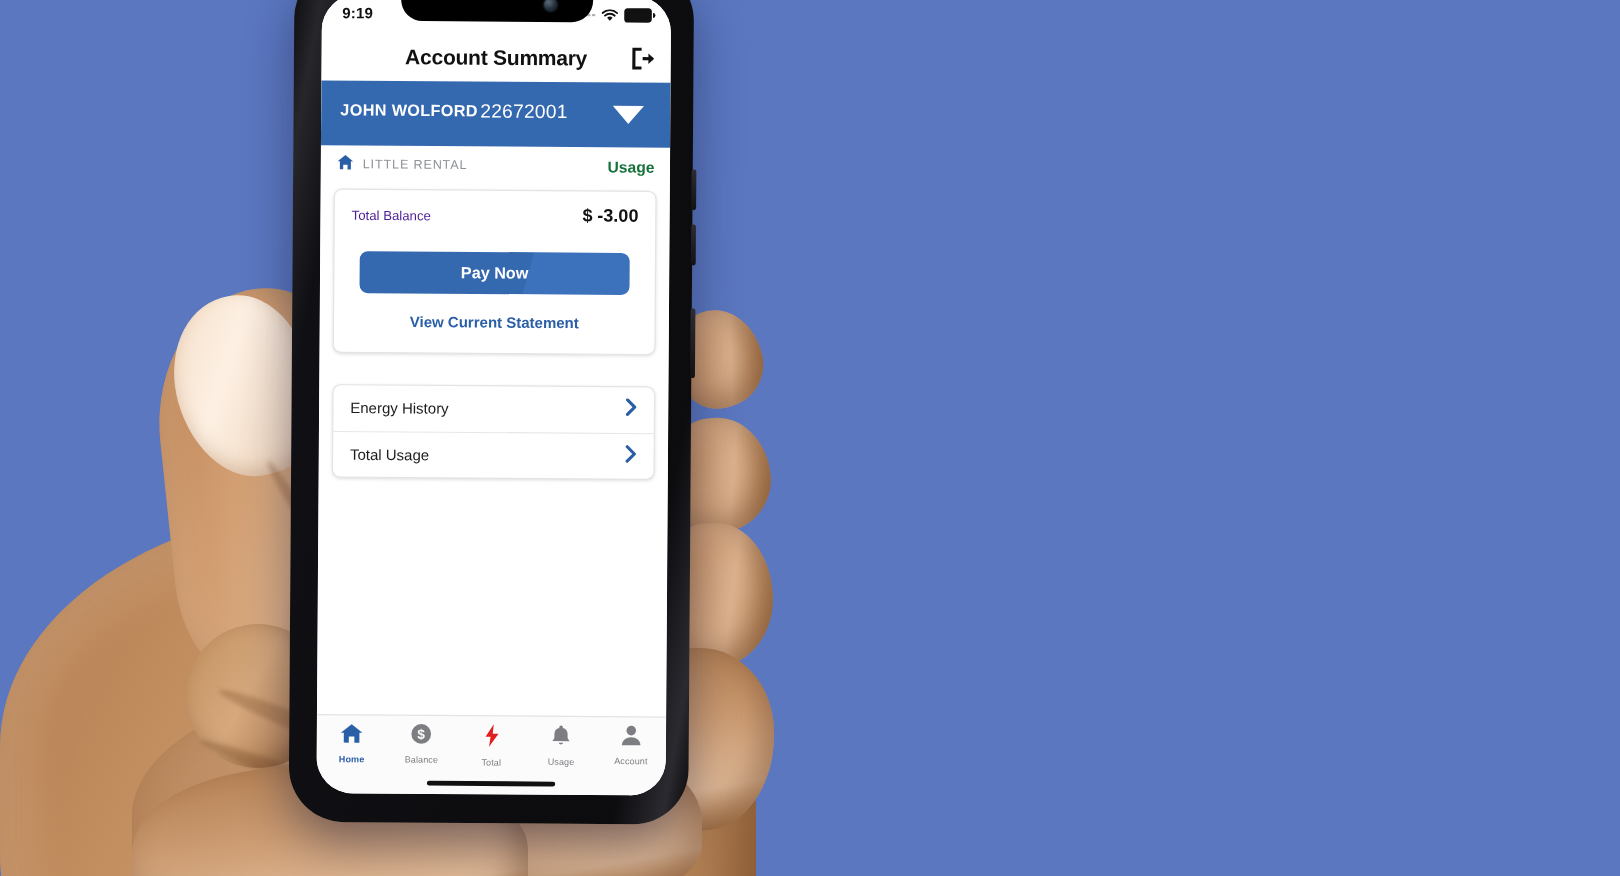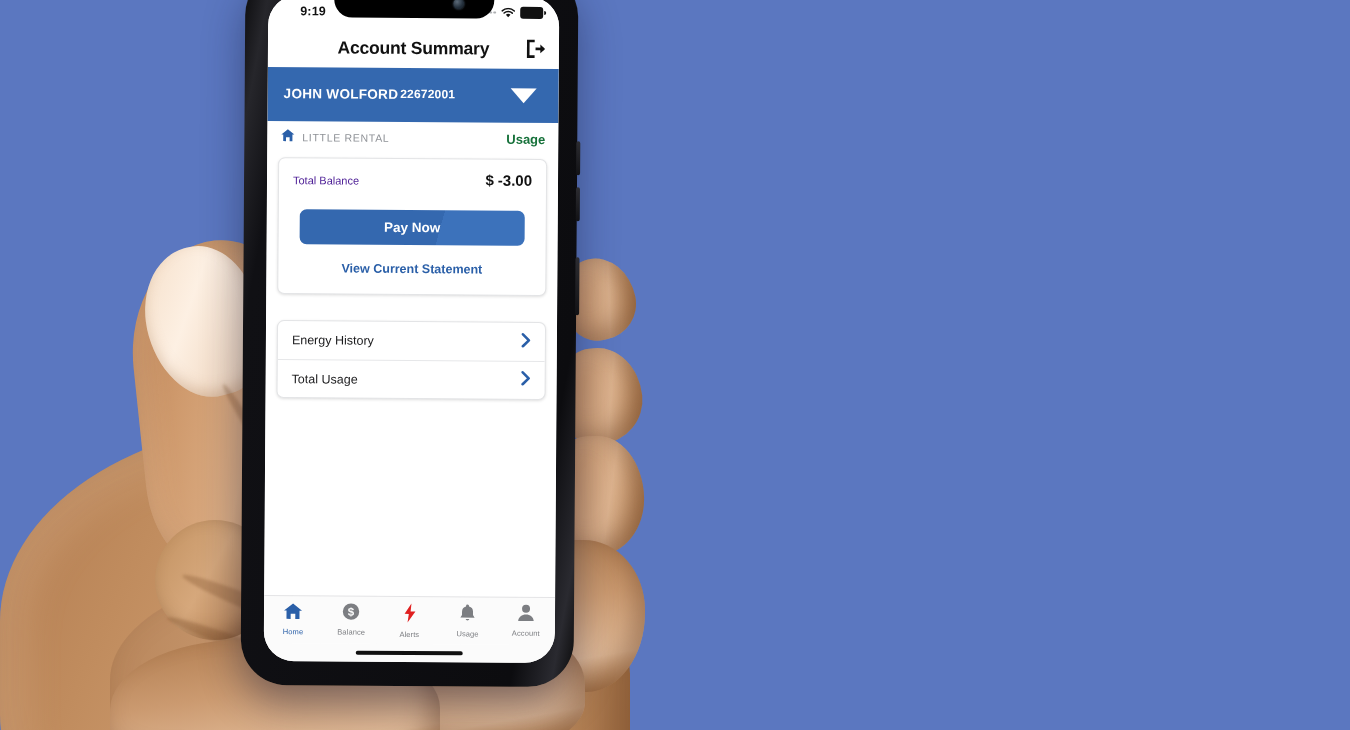--- a/index.html
+++ b/index.html
@@ -82,21 +82,21 @@
     background:#fff; border-radius:30px; overflow:hidden;
     display:flex; flex-direction:column;
   }
 
   
   .statusbar {
     position:relative; height:32px; flex:0 0 32px;
     background:#fff; display:flex; align-items:center;
     padding:0 16px; font-size:12.5px; font-weight:bold; color:#111;
   }
-  .sb-time { letter-spacing:.2px; margin-left:16px; }
+  .sb-time { letter-spacing:.2px; margin-left:1px; }
   .notch {
     position:absolute; left:50%; transform:translateX(-50%); top:-6px;
     width:160px; height:28px; background:#000;
     border-radius:0 0 18px 18px;
   }
   .notch .cam {
     position:absolute; right:30px; top:8px; width:11px; height:11px;
     border-radius:50%;
     background:radial-gradient(circle at 35% 32%, #5c6a78 0%, #24303c 55%, #11161c 100%);
     box-shadow:0 0 2px rgba(120,150,180,.6);
@@ -127,21 +127,21 @@
   }
 
   
   .acct-bar {
     flex:0 0 54px; background:#3468af; color:#fff;
     padding:6px 16px 8px; display:flex; align-items:center;
     position:relative; cursor:pointer;
   }
   .acct-texts { display:flex; flex-direction:row; gap:2px; }
   .acct-name { font-size:13.5px; font-weight:bold; letter-spacing:.3px; }
-  .acct-num { font-size:12px; font-weight:bold; letter-spacing:.2px; }
+  .acct-num { font-size:16px; font-weight:normal; letter-spacing:.2px; }
   .caret {
     position:absolute; right:22px; top:50%; transform:translateY(-50%);
     width:0; height:0; border-left:13px solid transparent;
     border-right:13px solid transparent; border-top:15px solid #fff;
   }
 
   
   .premise {
     flex:0 0 32px; display:flex; align-items:center; padding:0 13px;
     background:#fff;
@@ -195,21 +195,21 @@
   
   .tabbar {
     flex:0 0 48px; background:#fbfbfb; border-top:1px solid #e4e4e6;
     display:flex; align-items:flex-start; padding-top:6px;
   }
   .tab {
     flex:1; display:flex; flex-direction:column; align-items:center;
     gap:3px; cursor:pointer;
   }
   .tab-label { font-size:7.5px; color:#7c7e82; letter-spacing:.1px; }
-  .tab.active .tab-label { color:#2a5fa8; font-weight:normal; }
+  .tab.active .tab-label { color:#2a5fa8; font-weight:bold; }
 
   .home-ind {
     flex:0 0 18px; background:#fbfbfb; display:flex;
     align-items:center; justify-content:center;
   }
   .home-ind span {
     display:block; width:107px; height:4px; background:#111; border-radius:3px;
   }
 </style>
 </head>
@@ -349,21 +349,21 @@
           </span>
           <span class="tab-label">Balance</span>
         </div>
 
         <div class="tab">
           <span>
             <svg width="14" height="20" viewBox="0 0 14 20">
               <path d="M8.4.6 1.6 10.9h4.2L4.6 19.4 12.4 8.4H7.6Z" fill="#e02020"></path>
             </svg>
           </span>
-          <span class="tab-label">Alerts</span>
+          <span class="tab-label">Total</span>
         </div>
 
         <div class="tab">
           <span>
             <svg width="17" height="19" viewBox="0 0 17 19">
               <path d="M8.5 1.2a1.5 1.5 0 0 1 1.5 1.5v.5a5.3 5.3 0 0 1 4 5.1v3.3l1.6 2.6H1.4L3 11.6V8.3a5.3 5.3 0 0 1 4-5.1v-.5A1.5 1.5 0 0 1 8.5 1.2Z" fill="#7c7e82"></path>
               <path d="M6.6 15.6a2 2 0 0 0 3.8 0Z" fill="#7c7e82"></path>
             </svg>
           </span>
           <span class="tab-label">Usage</span>

